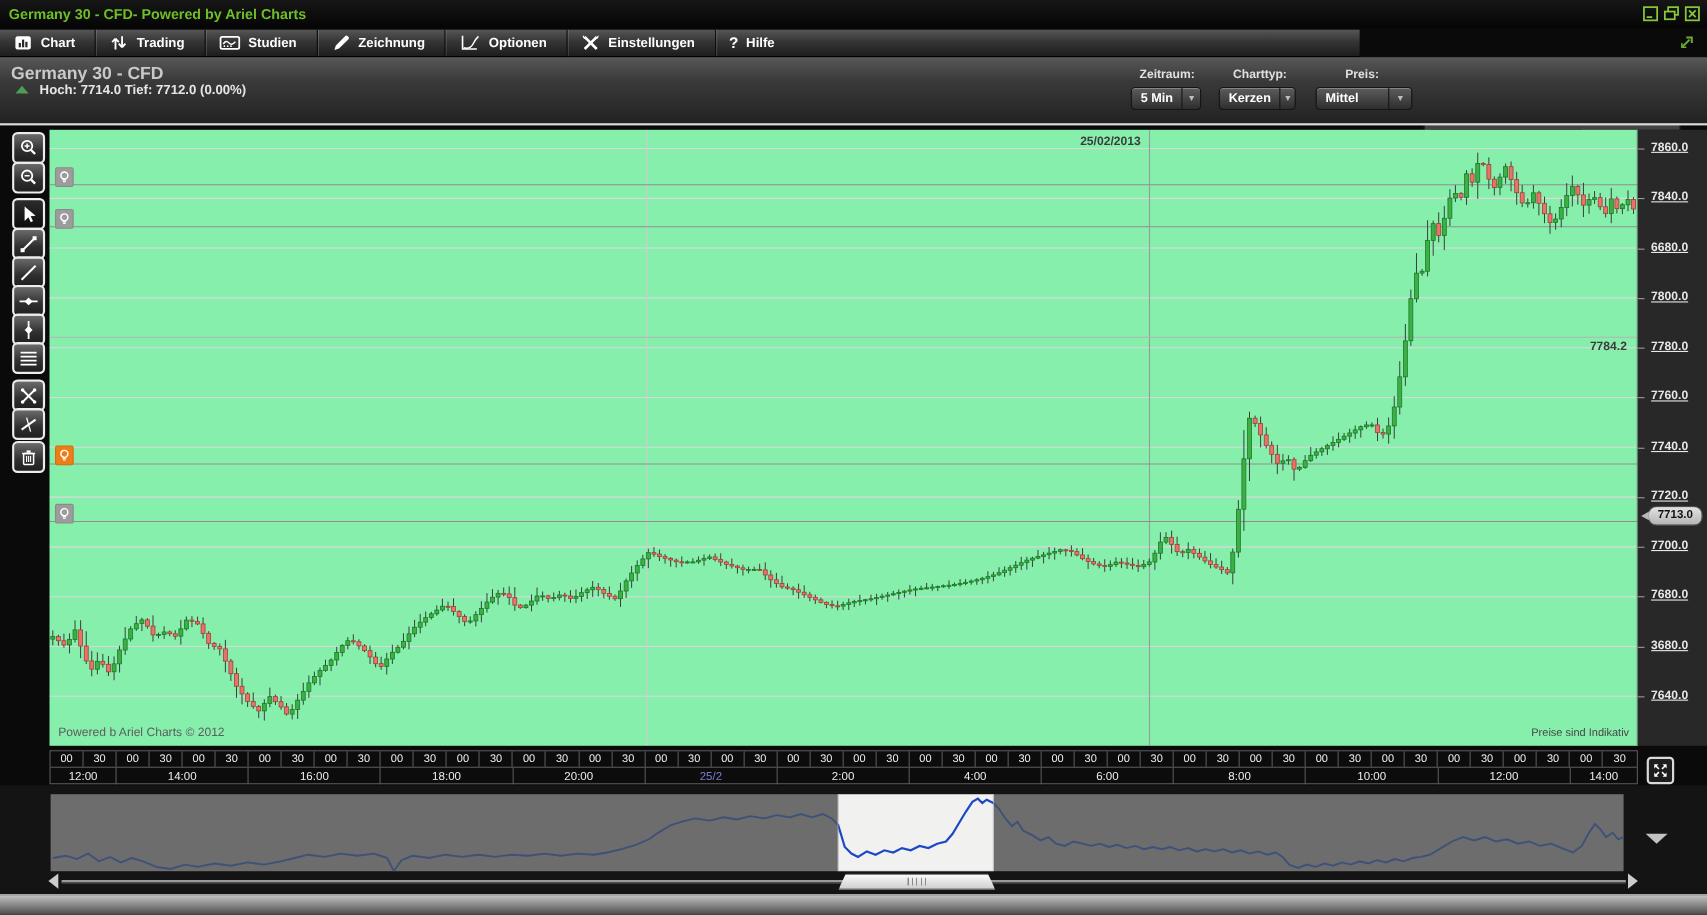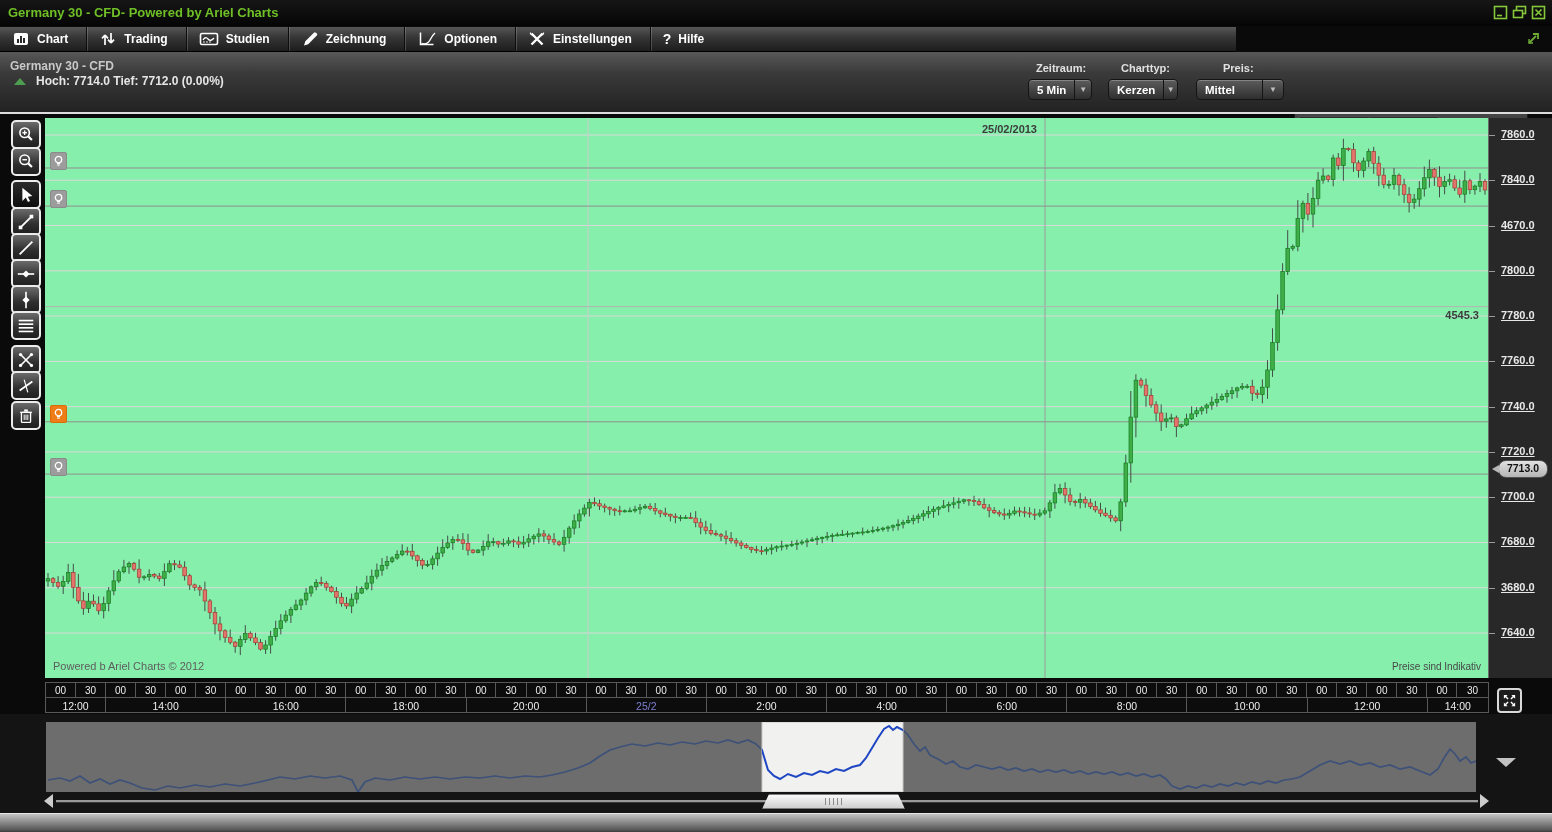--- a/index.html
+++ b/index.html
@@ -17,21 +17,21 @@
            background:linear-gradient(#565656,#353535 45%,#1d1d1d);border-bottom:1px solid #000;
            display:flex;align-items:stretch;}
   .menu-item{display:flex;align-items:center;gap:7px;padding:0 18px 0 12px;cursor:pointer;color:#fff;
              font-size:12px;font-weight:bold;}
   .menu-sep{width:1px;background:#0c0c0c;box-shadow:1px 0 0 rgba(255,255,255,.18);}
   .menu-item .micon{display:flex;align-items:center;}
   
   .infobar{position:absolute;left:0;top:52px;width:1552px;height:60px;
            background:linear-gradient(#585858,#3a3a3a 35%,#222);}
   .infobar-bottomline{position:absolute;left:0;top:112px;width:1552px;height:2px;background:#dcdcdc;}
-  .symbol{position:absolute;left:10px;top:7px;font-size:12px;font-weight:bold;color:#c9c9c9;}
+  .symbol{position:absolute;left:10px;top:7px;font-size:16px;font-weight:bold;color:#c9c9c9;}
   .trend-up{position:absolute;left:14px;top:26px;width:0;height:0;
             border-left:6px solid transparent;border-right:6px solid transparent;border-bottom:7px solid #4e9e52;}
   .stats{position:absolute;left:36px;top:22px;font-size:12px;font-weight:bold;color:#e6e6e6;}
   .ctrl-label{position:absolute;top:10px;font-size:11px;font-weight:bold;color:#e0e0e0;}
   .dropdown{position:absolute;top:27px;height:19px;background:linear-gradient(#5d5d5d,#2e2e2e);
             border:1px solid #141414;border-radius:4px;display:flex;align-items:center;cursor:pointer;
             box-shadow:inset 0 1px 0 rgba(255,255,255,.25);}
   .dd-label{flex:1;padding:0 8px;font-size:11.5px;font-weight:bold;color:#fff;white-space:nowrap;}
   .dd-arrow{width:20px;align-self:stretch;border-left:1px solid #141414;display:flex;align-items:center;
             justify-content:center;color:#bdbdbd;font-size:8px;}
@@ -913,21 +913,21 @@
           <rect x="1423.1" y="62.8" width="3.6" height="8.9" fill="#e4756c" stroke="#a63a31" stroke-width="0.7"></rect>
           <line x1="1429.9" x2="1429.9" y1="66.6" y2="76.7" stroke="#3c3c3c" stroke-width="0.9"></line>
           <rect x="1428.1" y="68.1" width="3.6" height="3.6" fill="#3fae49" stroke="#157a1f" stroke-width="0.7"></rect>
           <line x1="1435.0" x2="1435.0" y1="55.1" y2="74.0" stroke="#3c3c3c" stroke-width="0.9"></line>
           <rect x="1433.2" y="63.4" width="3.6" height="4.8" fill="#3fae49" stroke="#157a1f" stroke-width="0.7"></rect>
           <line x1="1440.0" x2="1440.0" y1="61.1" y2="76.6" stroke="#3c3c3c" stroke-width="0.9"></line>
           <rect x="1438.2" y="63.4" width="3.6" height="8.6" fill="#e4756c" stroke="#a63a31" stroke-width="0.7"></rect>
           <line x1="1443.5" x2="1443.5" y1="0" y2="560" stroke="#6a6a6a"></line>
         </svg>
       <div class="plot-label" id="dateLabel" style="top: 5px; left: 924px; text-align: right; width: 68px;">25/02/2013</div>
-      <div class="plot-label" id="levelLabel" style="left: 1352px; top: 190.584px; width: 82px; text-align: right;">4545.3</div>
+      <div class="plot-label" id="levelLabel" style="left: 1352px; top: 190.584px; width: 82px; text-align: right;">7784.2</div>
       <div class="watermark">Powered b Ariel Charts © 2012</div>
       <div class="disclaimer">Preise sind Indikativ</div>
     <div class="bulb gray" style="top: 33.5491px;">
           <svg width="11" height="12" viewBox="0 0 11 12">
             <circle cx="5.5" cy="4.6" r="3.2" fill="none" stroke="#fff" stroke-width="1.3"></circle>
             <rect x="3.9" y="7.8" width="3.2" height="1.4" fill="#fff"></rect>
             <rect x="4.3" y="9.6" width="2.4" height="1.1" fill="#fff"></rect>
           </svg>
         </div><div class="bulb gray" style="top: 71.5782px;">
           <svg width="11" height="12" viewBox="0 0 11 12">
@@ -948,21 +948,21 @@
             <rect x="4.3" y="9.6" width="2.4" height="1.1" fill="#fff"></rect>
           </svg>
         </div></div>
 
     <div class="price-axis" id="priceAxis">
         <div class="axis-tick" style="top: 17px;"></div>
         <div class="axis-label" style="top: 10px;">7860.0</div>
         <div class="axis-tick" style="top: 62px;"></div>
         <div class="axis-label" style="top: 55px;">7840.0</div>
         <div class="axis-tick" style="top: 108px;"></div>
-        <div class="axis-label" style="top: 101px;">4670.0</div>
+        <div class="axis-label" style="top: 101px;">6680.0</div>
         <div class="axis-tick" style="top: 153px;"></div>
         <div class="axis-label" style="top: 146px;">7800.0</div>
         <div class="axis-tick" style="top: 198px;"></div>
         <div class="axis-label" style="top: 191px;">7780.0</div>
         <div class="axis-tick" style="top: 243px;"></div>
         <div class="axis-label" style="top: 236px;">7760.0</div>
         <div class="axis-tick" style="top: 289px;"></div>
         <div class="axis-label" style="top: 282px;">7740.0</div>
         <div class="axis-tick" style="top: 334px;"></div>
         <div class="axis-label" style="top: 327px;">7720.0</div>

